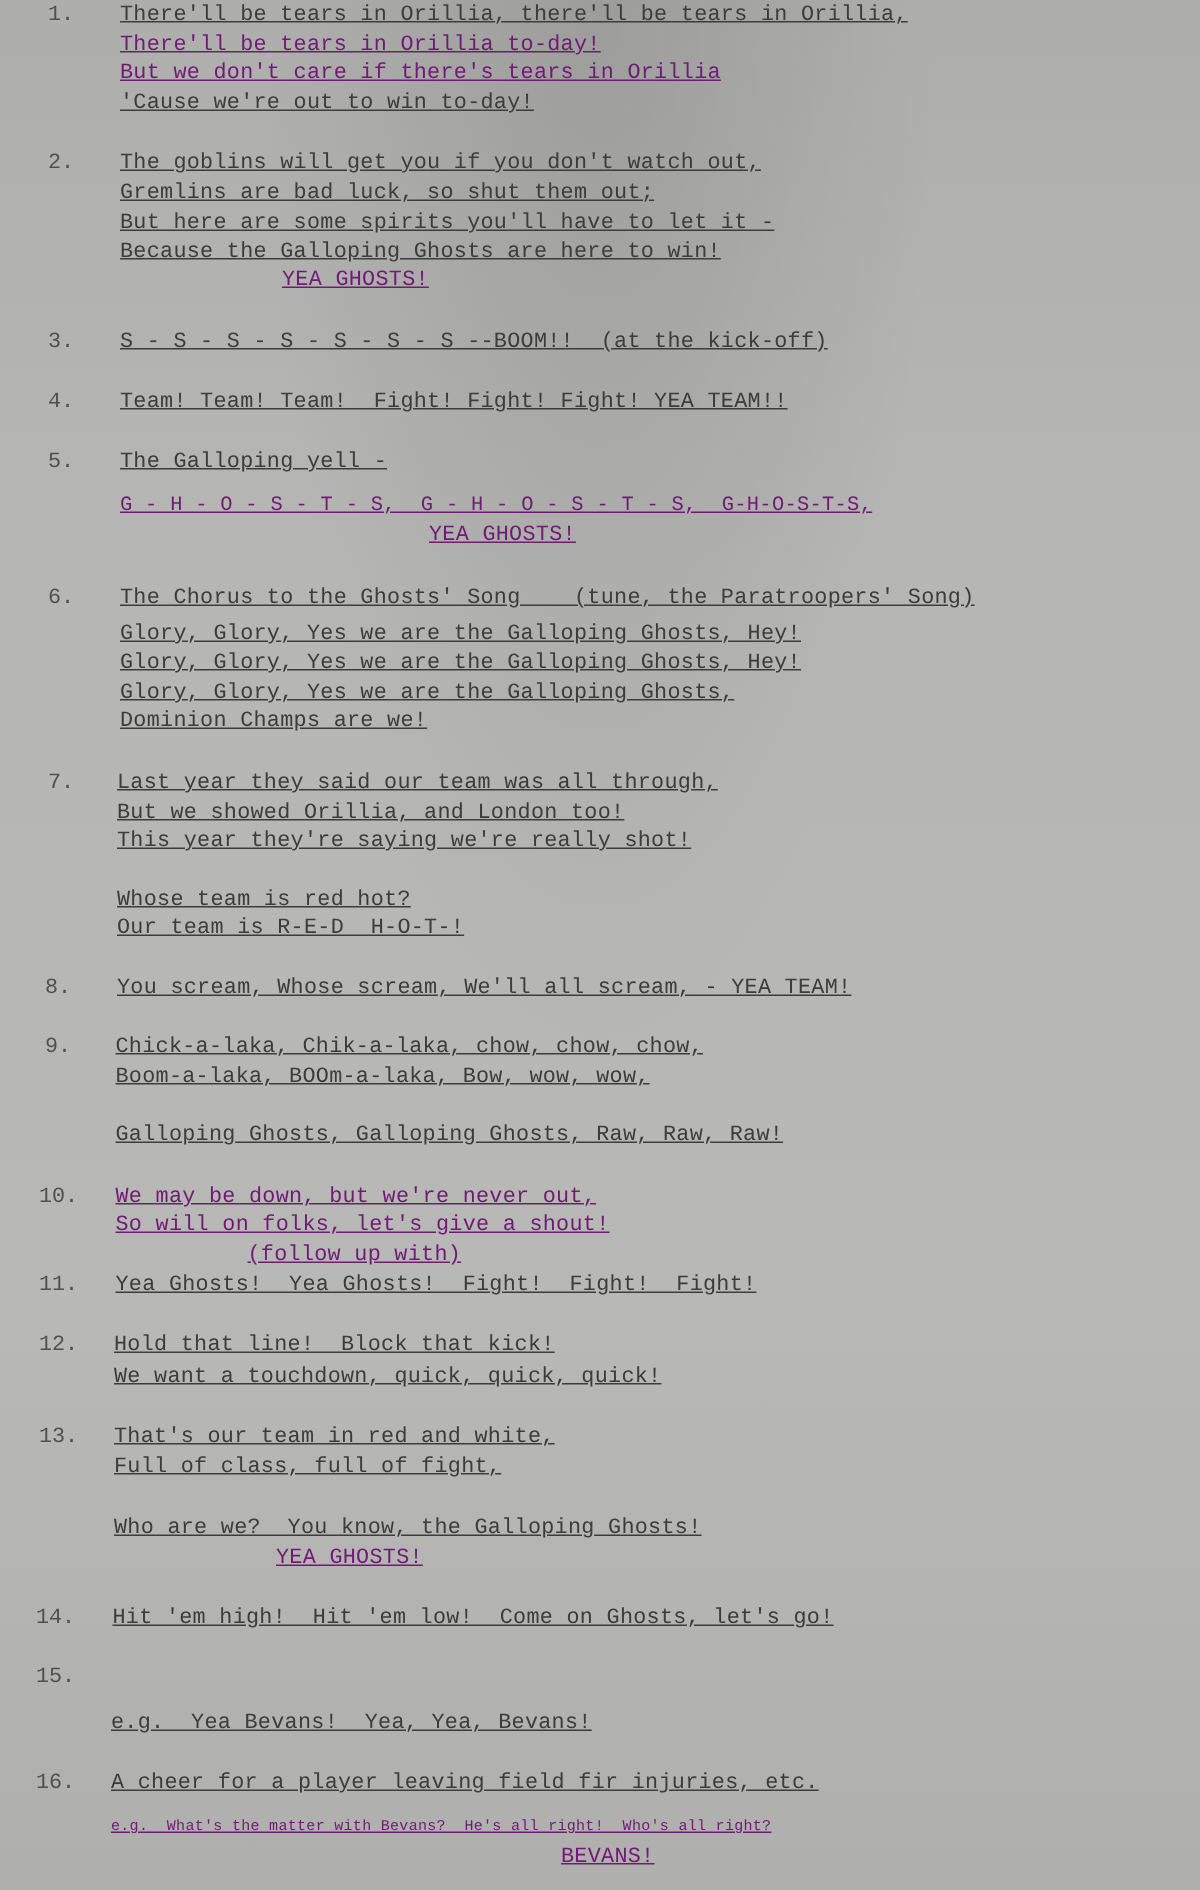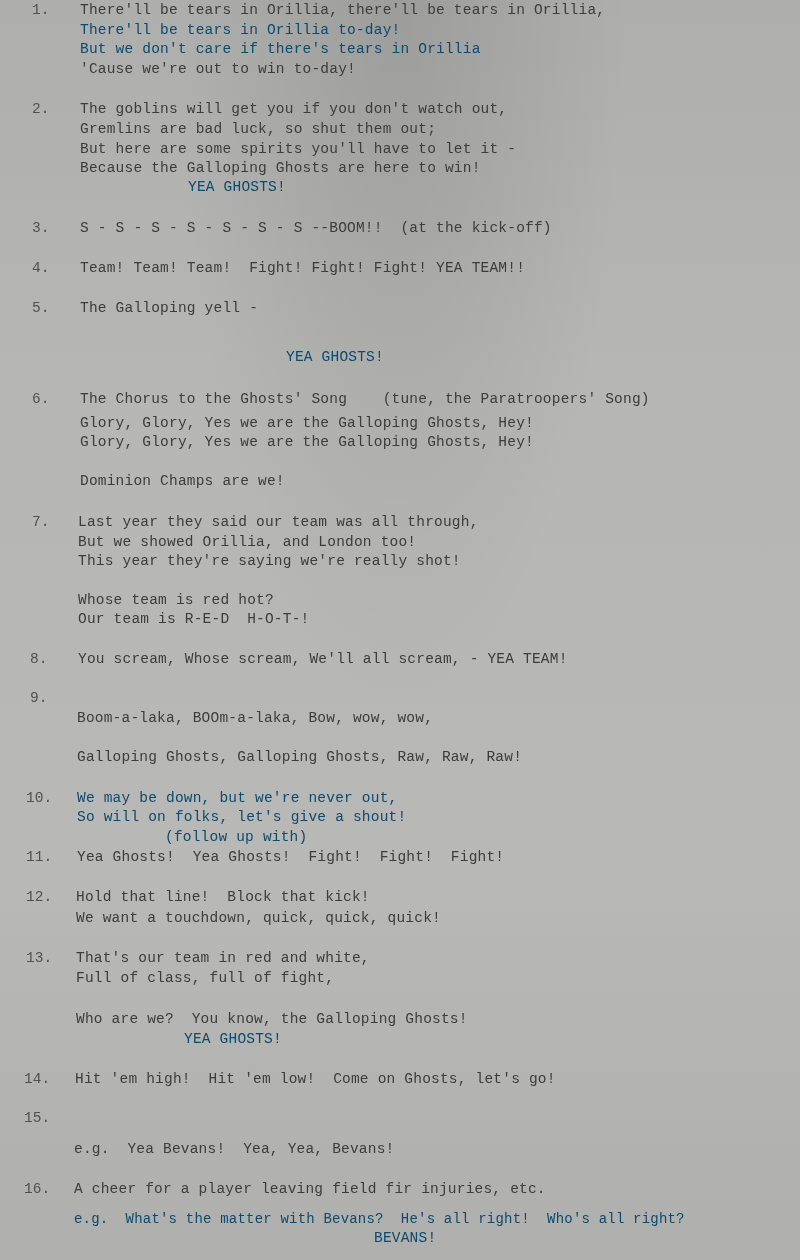--- a/index.html
+++ b/index.html
@@ -9,24 +9,24 @@
     background-image:
       radial-gradient(ellipse at 50% 0%, rgba(0,0,0,0.10), rgba(0,0,0,0) 40%),
       linear-gradient(180deg, #aeaeac 0%, #b6b6b4 30%, #b8b8b6 70%, #afafad 100%);
     font-family: "Liberation Mono", "DejaVu Sans Mono", monospace;
     color:#3a3a3a;
     position:relative;
   }
   .page { position:absolute; left:0; top:0; width:800px; height:1260px; }
   .line {
     position:absolute; white-space:pre; font-size:14.5px; line-height:16px;
-    letter-spacing:0.2px; color:#3c3c3c;
+    letter-spacing:0.2px; color:#3c3c3c;text-decoration:underline;
   }
   .num { position:absolute; white-space:pre; font-size:14.5px; line-height:16px; color:#505050; }
-  .faint { color:#0c4a6e; }
+  .faint { color:#701a75; }
 </style>
 </head>
 <body>
 
 <div class="page">
 
   <div class="num" style="left:32px;top:2px">1.</div>
   <div class="line" style="left:80px;top:2px">There'll be tears in Orillia, there'll be tears in Orillia,</div>
   <div class="line faint" style="left:80px;top:22px">There'll be tears in Orillia to-day!</div>
   <div class="line faint" style="left:80px;top:41px">But we don't care if there's tears in Orillia</div>
@@ -40,39 +40,42 @@
   <div class="line faint" style="left:188px;top:179px">YEA GHOSTS!</div>
 
   <div class="num" style="left:32px;top:220px">3.</div>
   <div class="line" style="left:80px;top:220px">S - S - S - S - S - S - S --BOOM!!  (at the kick-off)</div>
 
   <div class="num" style="left:32px;top:260px">4.</div>
   <div class="line" style="left:80px;top:260px">Team! Team! Team!  Fight! Fight! Fight! YEA TEAM!!</div>
 
   <div class="num" style="left:32px;top:300px">5.</div>
   <div class="line" style="left:80px;top:300px">The Galloping yell -</div>
+  <div class="line faint" style="left:80px;top:330px;font-size:13.6px">G - H - O - S - T - S,  G - H - O - S - T - S,  G-H-O-S-T-S,</div>
   <div class="line faint" style="left:286px;top:349px">YEA GHOSTS!</div>
 
   <div class="num" style="left:32px;top:391px">6.</div>
   <div class="line" style="left:80px;top:391px">The Chorus to the Ghosts' Song    (tune, the Paratroopers' Song)</div>
   <div class="line" style="left:80px;top:415px">Glory, Glory, Yes we are the Galloping Ghosts, Hey!</div>
   <div class="line" style="left:80px;top:434px">Glory, Glory, Yes we are the Galloping Ghosts, Hey!</div>
+  <div class="line" style="left:80px;top:454px">Glory, Glory, Yes we are the Galloping Ghosts,</div>
   <div class="line" style="left:80px;top:473px">Dominion Champs are we!</div>
 
   <div class="num" style="left:32px;top:514px">7.</div>
   <div class="line" style="left:78px;top:514px">Last year they said our team was all through,</div>
   <div class="line" style="left:78px;top:534px">But we showed Orillia, and London too!</div>
   <div class="line" style="left:78px;top:553px">This year they're saying we're really shot!</div>
   <div class="line" style="left:78px;top:592px">Whose team is red hot?</div>
   <div class="line" style="left:78px;top:611px">Our team is R-E-D  H-O-T-!</div>
 
   <div class="num" style="left:30px;top:651px">8.</div>
   <div class="line" style="left:78px;top:651px">You scream, Whose scream, We'll all scream, - YEA TEAM!</div>
 
   <div class="num" style="left:30px;top:690px">9.</div>
+  <div class="line" style="left:77px;top:690px">Chick-a-laka, Chik-a-laka, chow, chow, chow,</div>
   <div class="line" style="left:77px;top:710px">Boom-a-laka, BOOm-a-laka, Bow, wow, wow,</div>
   <div class="line" style="left:77px;top:749px">Galloping Ghosts, Galloping Ghosts, Raw, Raw, Raw!</div>
 
   <div class="num" style="left:26px;top:790px">10.</div>
   <div class="line faint" style="left:77px;top:790px">We may be down, but we're never out,</div>
   <div class="line faint" style="left:77px;top:809px">So will on folks, let's give a shout!</div>
   <div class="line faint" style="left:165px;top:829px">(follow up with)</div>
 
   <div class="num" style="left:26px;top:849px">11.</div>
   <div class="line" style="left:77px;top:849px">Yea Ghosts!  Yea Ghosts!  Fight!  Fight!  Fight!</div>
@@ -88,16 +91,16 @@
   <div class="line faint" style="left:184px;top:1031px">YEA GHOSTS!</div>
 
   <div class="num" style="left:24px;top:1071px">14.</div>
   <div class="line" style="left:75px;top:1071px">Hit 'em high!  Hit 'em low!  Come on Ghosts, let's go!</div>
 
   <div class="num" style="left:24px;top:1110px">15.</div>
   <div class="line" style="left:74px;top:1141px">e.g.  Yea Bevans!  Yea, Yea, Bevans!</div>
 
   <div class="num" style="left:24px;top:1181px">16.</div>
   <div class="line" style="left:74px;top:1181px">A cheer for a player leaving field fir injuries, etc.</div>
-  <div class="line faint" style="left:74px;top:1211px;font-size:14px">e.g.  What's the matter with Bevans?  He's all right!  Who's all right?</div>
+  <div class="line faint" style="left:74px;top:1211px;font-size:10px">e.g.  What's the matter with Bevans?  He's all right!  Who's all right?</div>
   <div class="line faint" style="left:374px;top:1230px">BEVANS!</div>
 
 </div>
 
 </body></html>

